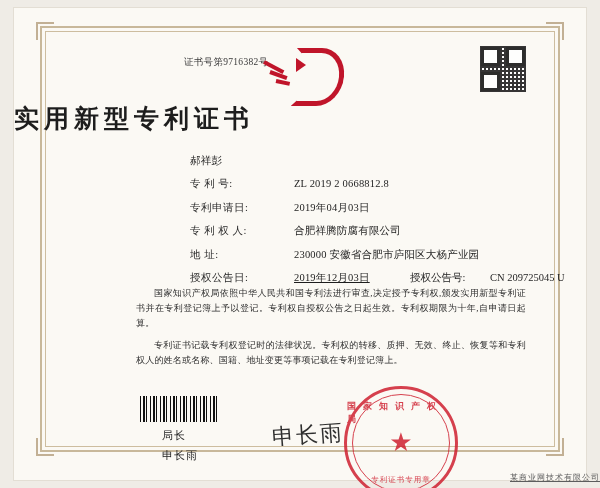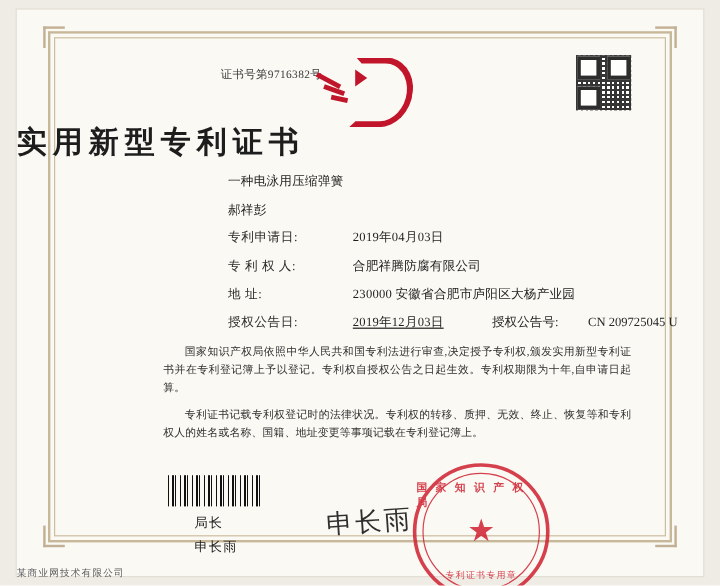--- a/index.html
+++ b/index.html
@@ -301,24 +301,25 @@
     text-align: center;
     font-size: 8.5px;
     color: #333;
     letter-spacing: 0.5px;
     margin-top: 48px;
   }
   .footer-note {
     position: absolute;
     left: 14px; right: 0;
     bottom: 5px;
-    text-align: left;
+    text-align: right;
     font-size: 8px;
     color: #5d5d5d;
     letter-spacing: 1px;
+    text-decoration: underline;
   }
 </style>
 </head>
 <body>
 
 <div class="page">
   <div class="scan-bg"></div>
 
   <div class="cert">
 
@@ -340,24 +341,27 @@
       <div class="bar b2"></div>
       <div class="bar b3"></div>
       <div class="swoosh"></div>
       <div class="tri"></div>
     </div>
 
     <div class="title">实用新型专利证书</div>
 
     <div class="fields">
       <div class="row">
-        <span class="val">一种电泳用压缩弹簧</span>
       </div>
       <div class="row">
         <span class="val">郝祥彭</span>
+      </div>
+      <div class="row">
+        <span class="lbl">专 利 号:</span>
+        <span class="val">ZL 2019 2 0668812.8</span>
       </div>
       <div class="row">
         <span class="lbl">专利申请日:</span>
         <span class="val">2019年04月03日</span>
       </div>
       <div class="row">
         <span class="lbl">专 利 权 人:</span>
         <span class="val">合肥祥腾防腐有限公司</span>
       </div>
       <div class="row">

